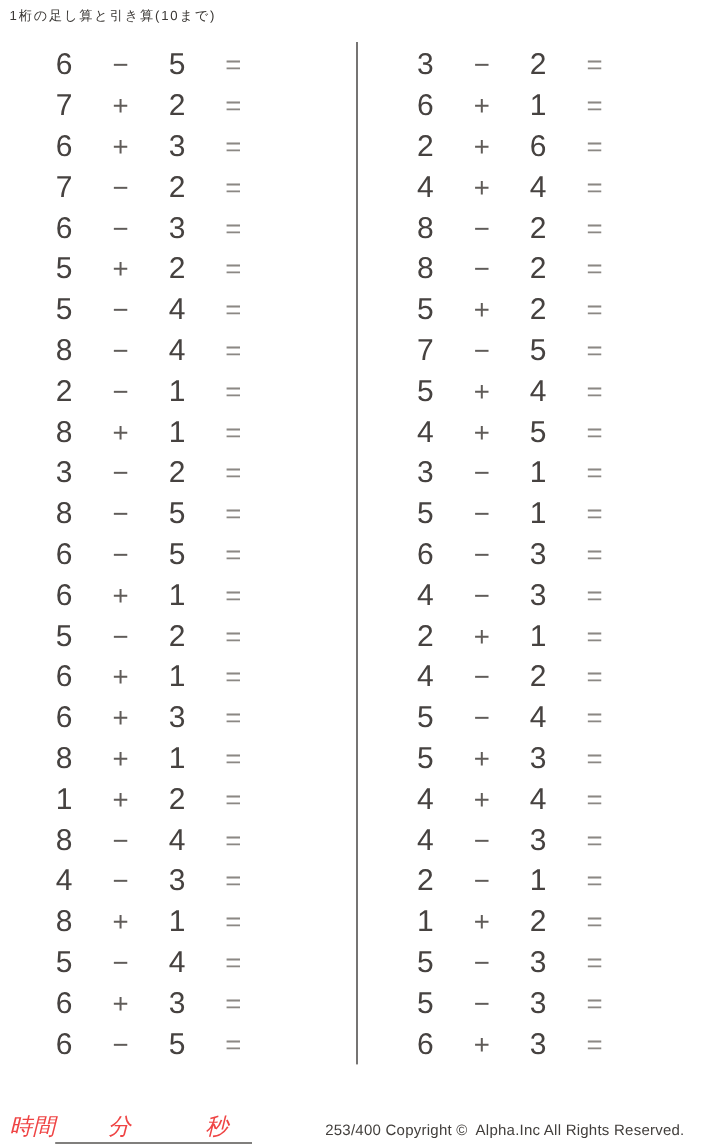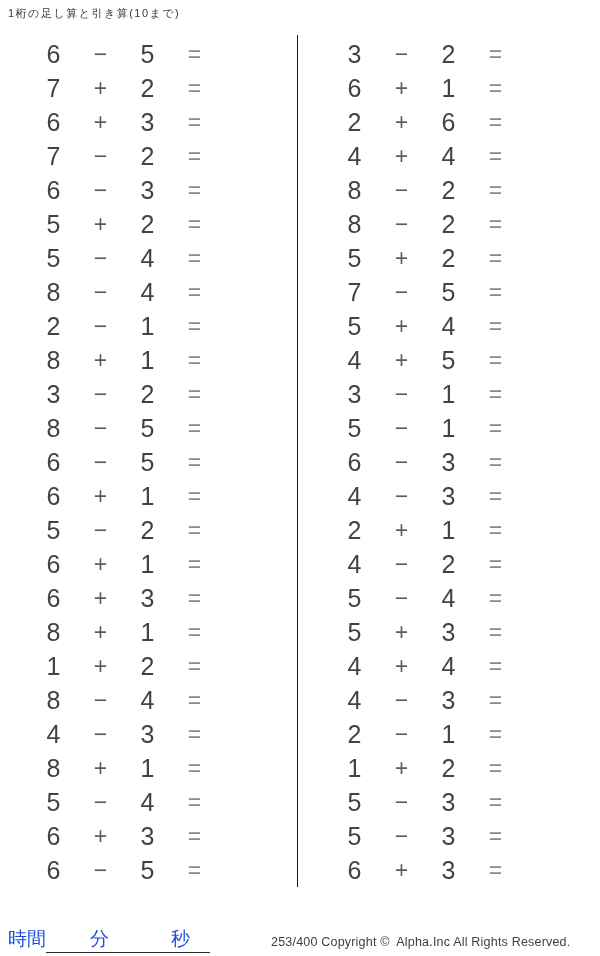--- a/index.html
+++ b/index.html
@@ -66,23 +66,24 @@
   }
   .cell.eq {
     font-size: 23px;
     color: #8b8884;
   }
   .footer-time {
     position: absolute;
     left: 8px;
     top: 926px;
     font-size: 19px;
-    color: #1d4ed8;
+    color: #ef4444;
     font-family: "DejaVu Serif", "Liberation Serif", serif;
     white-space: nowrap;
+    font-style: italic;
   }
   .time-underlined {
     display: inline-block;
     border-bottom: 1.5px solid #2e2b28;
     vertical-align: baseline;
   }
   .blank {
     display: inline-block;
     height: 1px;
   }

